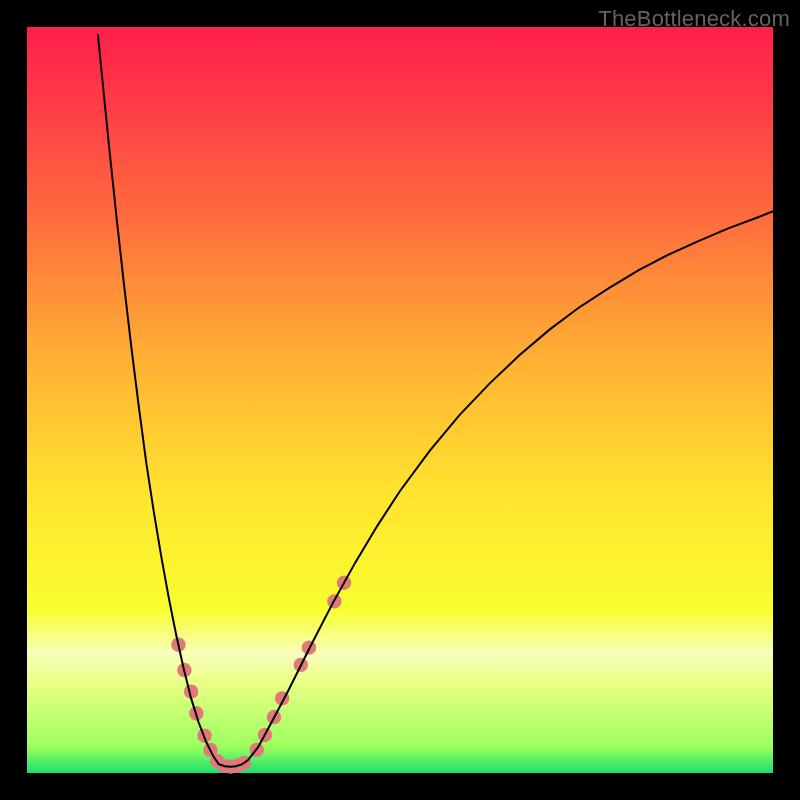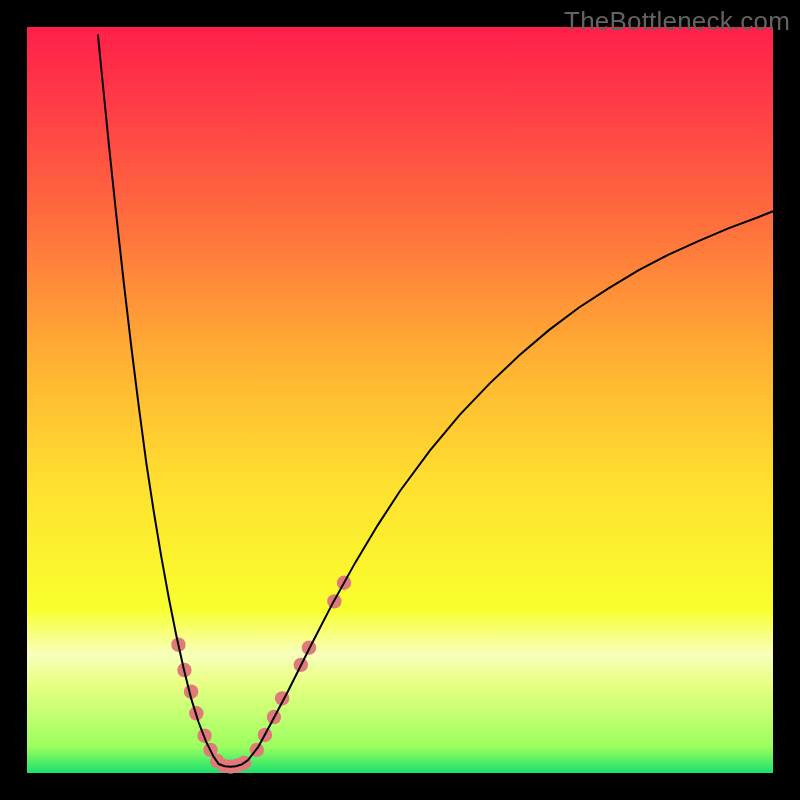--- a/index.html
+++ b/index.html
@@ -22,21 +22,21 @@
     left: 27px;
     top: 27px;
     width: 746px;
     height: 746px;
     
   }
   .watermark {
     position: absolute;
     top: 6px;
     right: 10px;
-    font-size: 26px;
+    font-size: 22px;
     font-weight: 500;
     color: #636363;
     letter-spacing: 0.2px;
   }
   svg.curve {
     position: absolute;
     left: 27px;
     top: 27px;
     width: 746px;
     height: 746px;

